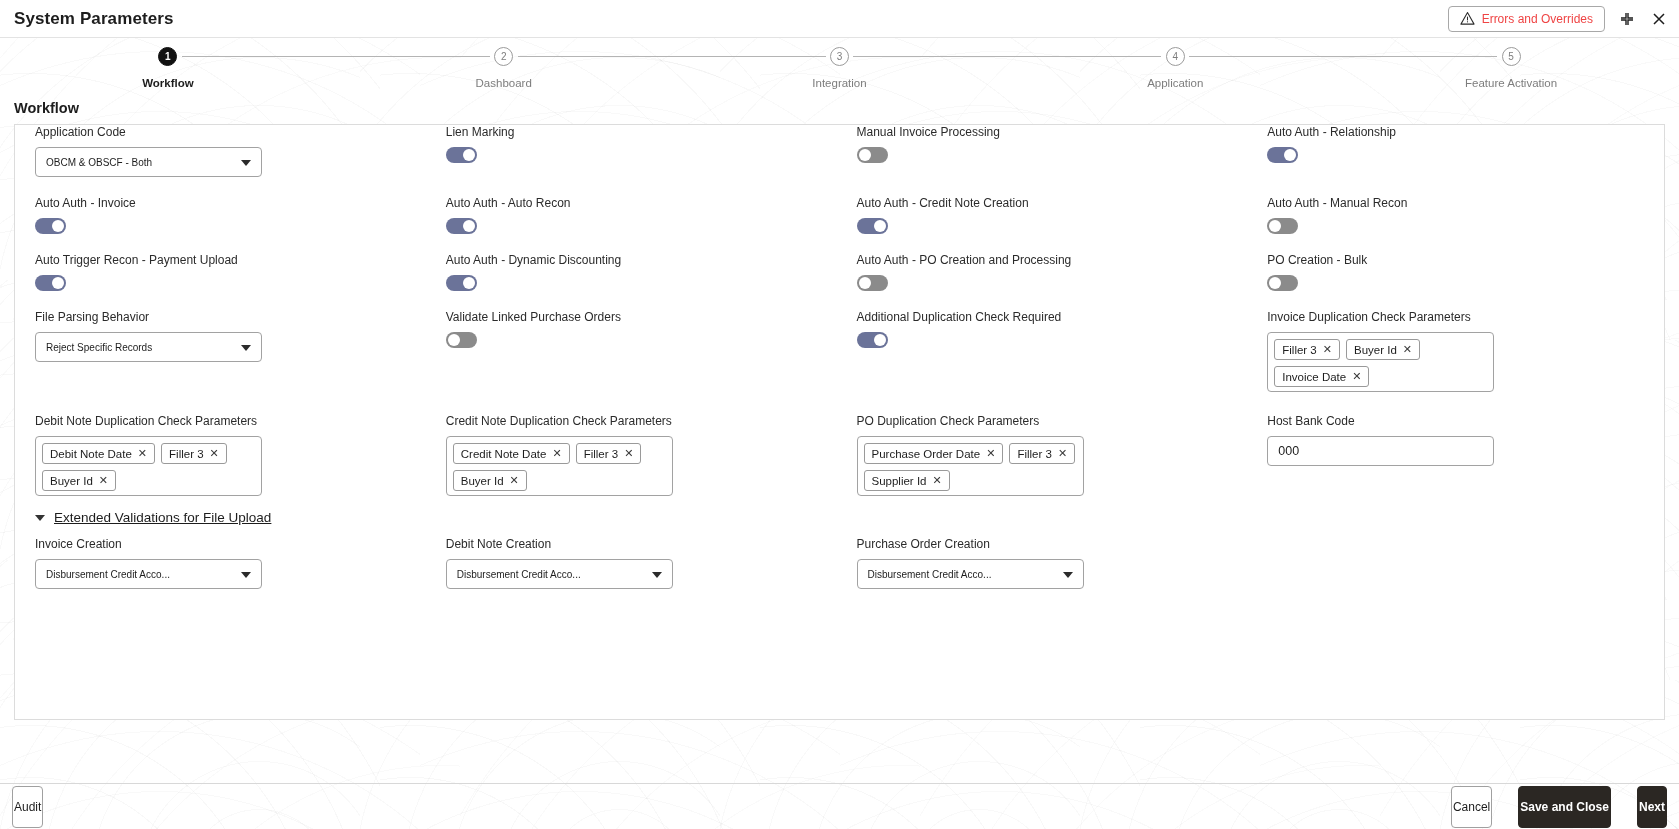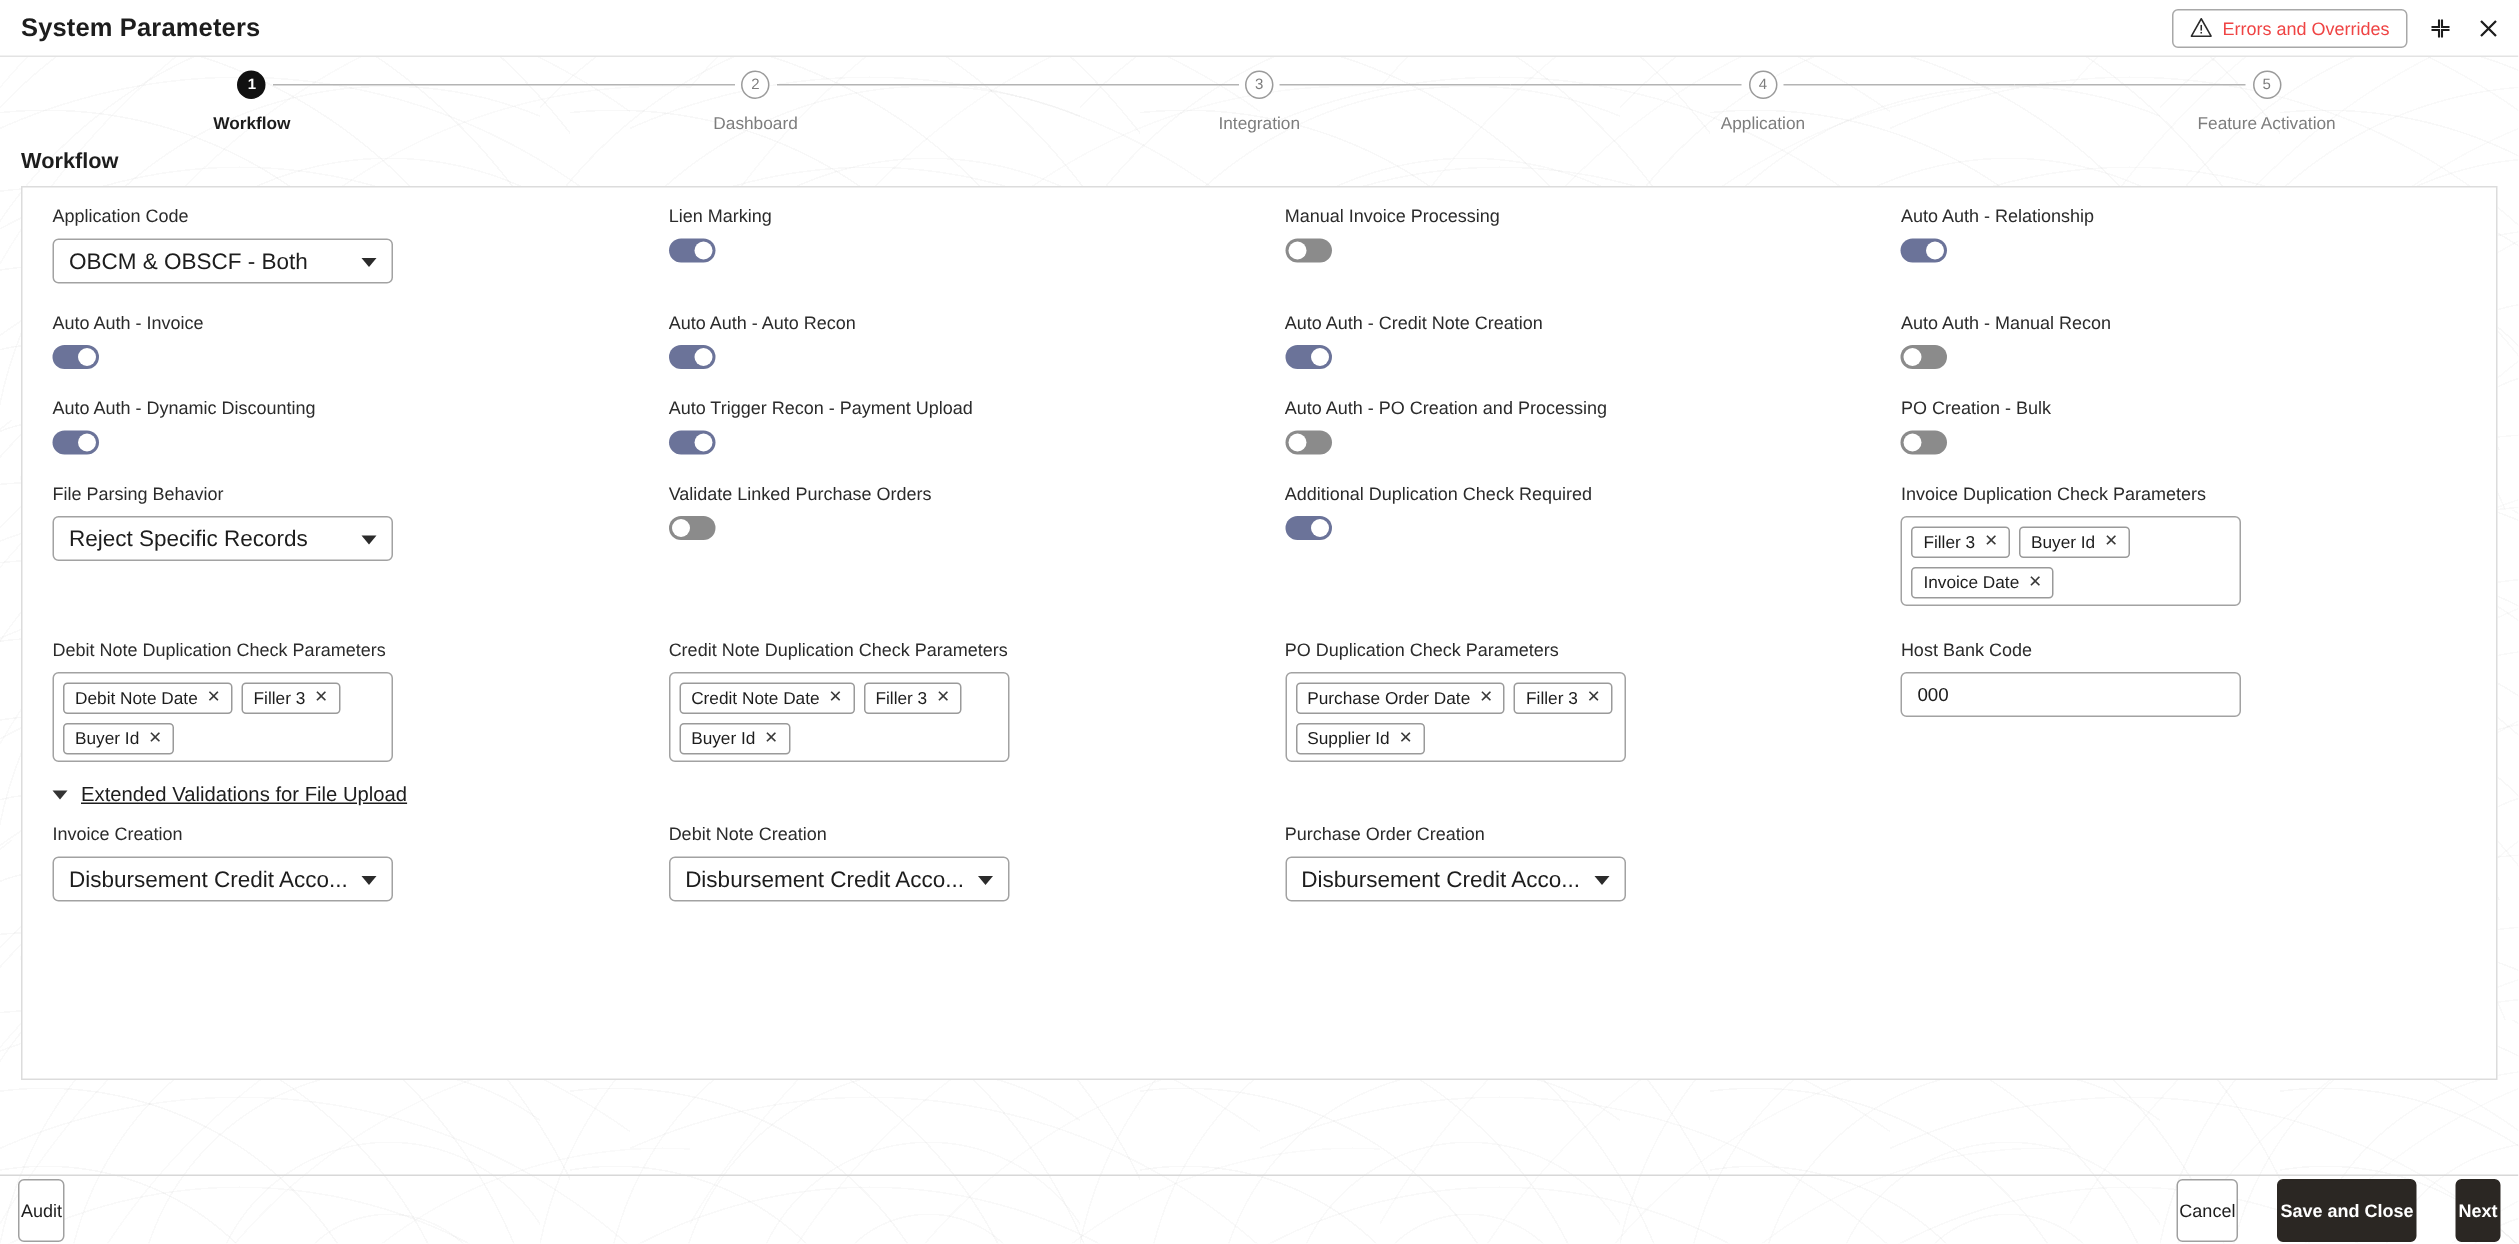--- a/index.html
+++ b/index.html
@@ -91,21 +91,21 @@
     font-size: 14.5px; font-weight: bold; color: #1d1d1d;
     padding: 0 0 8px 14px;
   }
 
   
   .card {
     position: relative; z-index: 2;
     margin: 0 14px;
     background: #ffffff;
     border: 1px solid #dcdcdc;
-    padding: 12px 10px 18px 10px;
+    padding: 0 10px 18px 10px;
     height: 596px;
   }
   .grid {
     display: grid;
     grid-template-columns: repeat(4, 1fr);
     column-gap: 14px;
   }
   .field { padding: 0 10px 0 10px; }
   .flabel {
     font-size: 12px; color: #2b2b2b;
@@ -114,21 +114,21 @@
   .row-gap { height: 19px; }
 
   
   .select {
     position: relative;
     width: 227px; height: 30px;
     border: 1px solid #a2a2a2; border-radius: 4px;
     background: #fff;
     display: flex; align-items: center;
     padding: 0 28px 0 10px;
-    font-size: 15px; color: #1d1d1d;
+    font-size: 10px; color: #1d1d1d;
     cursor: pointer;
     white-space: nowrap; overflow: hidden;
   }
   .caret {
     position: absolute; right: 10px; top: 50%;
     width: 0; height: 0; margin-top: -2px;
     border-left: 5px solid transparent;
     border-right: 5px solid transparent;
     border-top: 6px solid #2b2b2b;
   }
@@ -334,27 +334,27 @@
         <div class="toggle">
             <span class="knob"></span>
           </div>
       </div>
     </div>
 
     <div class="row-gap"></div>
 
     <div class="grid">
       <div class="field">
+        <div class="flabel">Auto Trigger Recon - Payment Upload</div>
+        <div class="toggle on">
+            <span class="knob"></span>
+          </div>
+      </div>
+      <div class="field">
         <div class="flabel">Auto Auth - Dynamic Discounting</div>
-        <div class="toggle on">
-            <span class="knob"></span>
-          </div>
-      </div>
-      <div class="field">
-        <div class="flabel">Auto Trigger Recon - Payment Upload</div>
         <div class="toggle on">
             <span class="knob"></span>
           </div>
       </div>
       <div class="field">
         <div class="flabel">Auto Auth - PO Creation and Processing</div>
         <div class="toggle">
             <span class="knob"></span>
           </div>
       </div>

